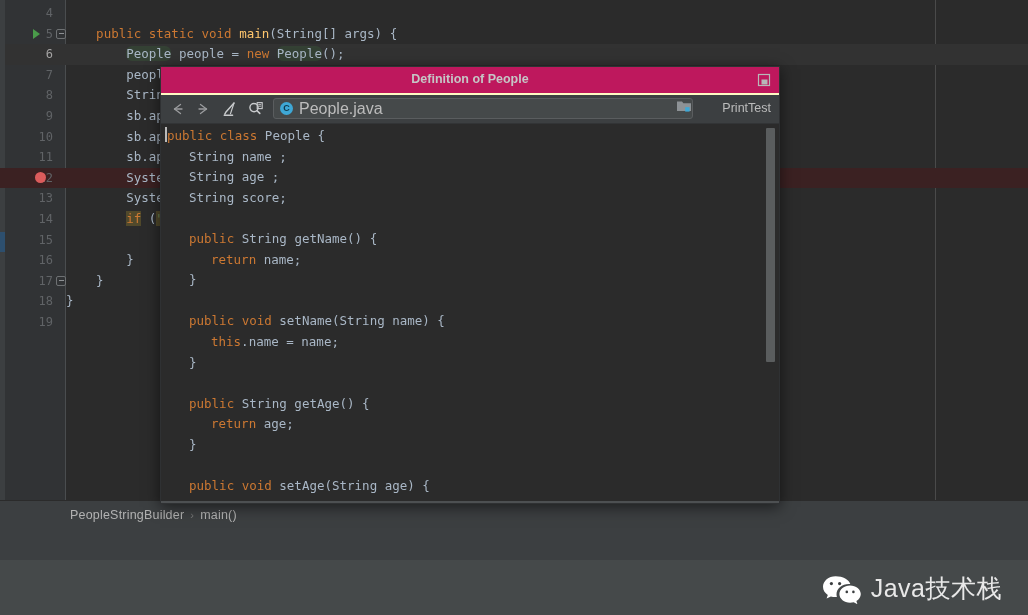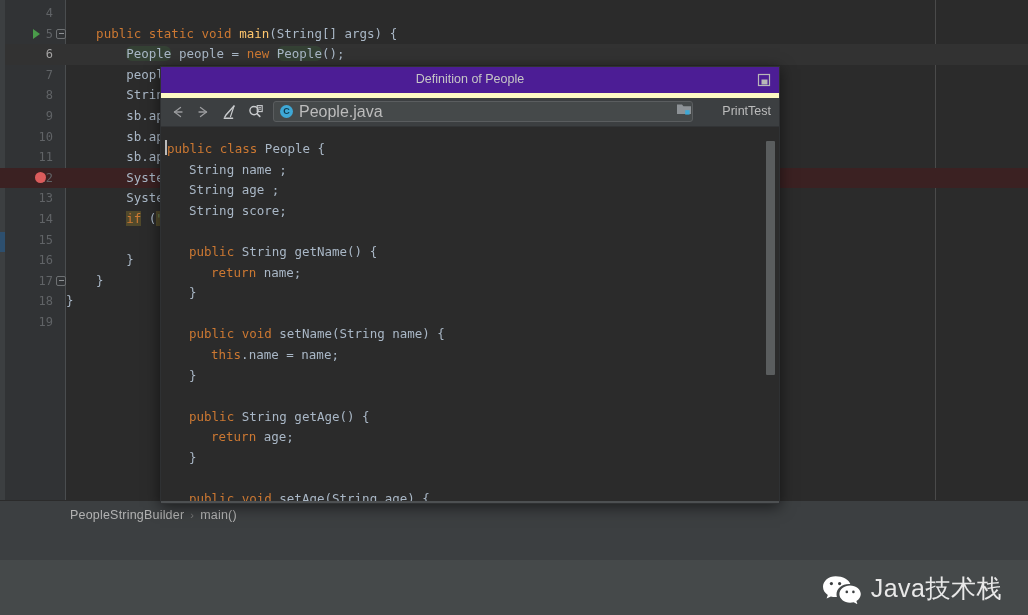--- a/index.html
+++ b/index.html
@@ -212,22 +212,23 @@
     width: 620px; height: 438px;
     background: #2b2b2b;
     box-shadow: 0 3px 14px rgba(0,0,0,.55);
     border: 1px solid #2f3133;
     box-sizing: border-box;
     overflow: hidden;
   }
   #popup-header {
     position: relative;
     height: 26px;
-    background: #4c1d95;
-    border-bottom: 5px solid #fef9c3;
+    background: #be185d;
+    border-bottom: 2px solid #fef9c3;
+    font-weight: bold;
   }
   #popup-title {
     position: absolute;
     left: 0; right: 0; top: 5px;
     text-align: center;
     color: #c6c6c6;
     font-family: "Liberation Sans", sans-serif;
     font-size: 12.5px;
   }
   #popup-restore {
@@ -297,21 +298,20 @@
     font-family: "Liberation Sans", sans-serif;
     font-size: 12.5px;
     margin-left: 24px;
   }
 
   #popup-code {
     position: relative;
     height: 382px;
     background: #2b2b2b;
     overflow: hidden;
-    margin-top: 10px;
   }
   #popup-caret {
     position: absolute;
     left: 4px; top: 3px;
     width: 2px; height: 15px;
     background: #bbbbbb;
   }
   .pline {
     position: absolute;
     left: 28px;

